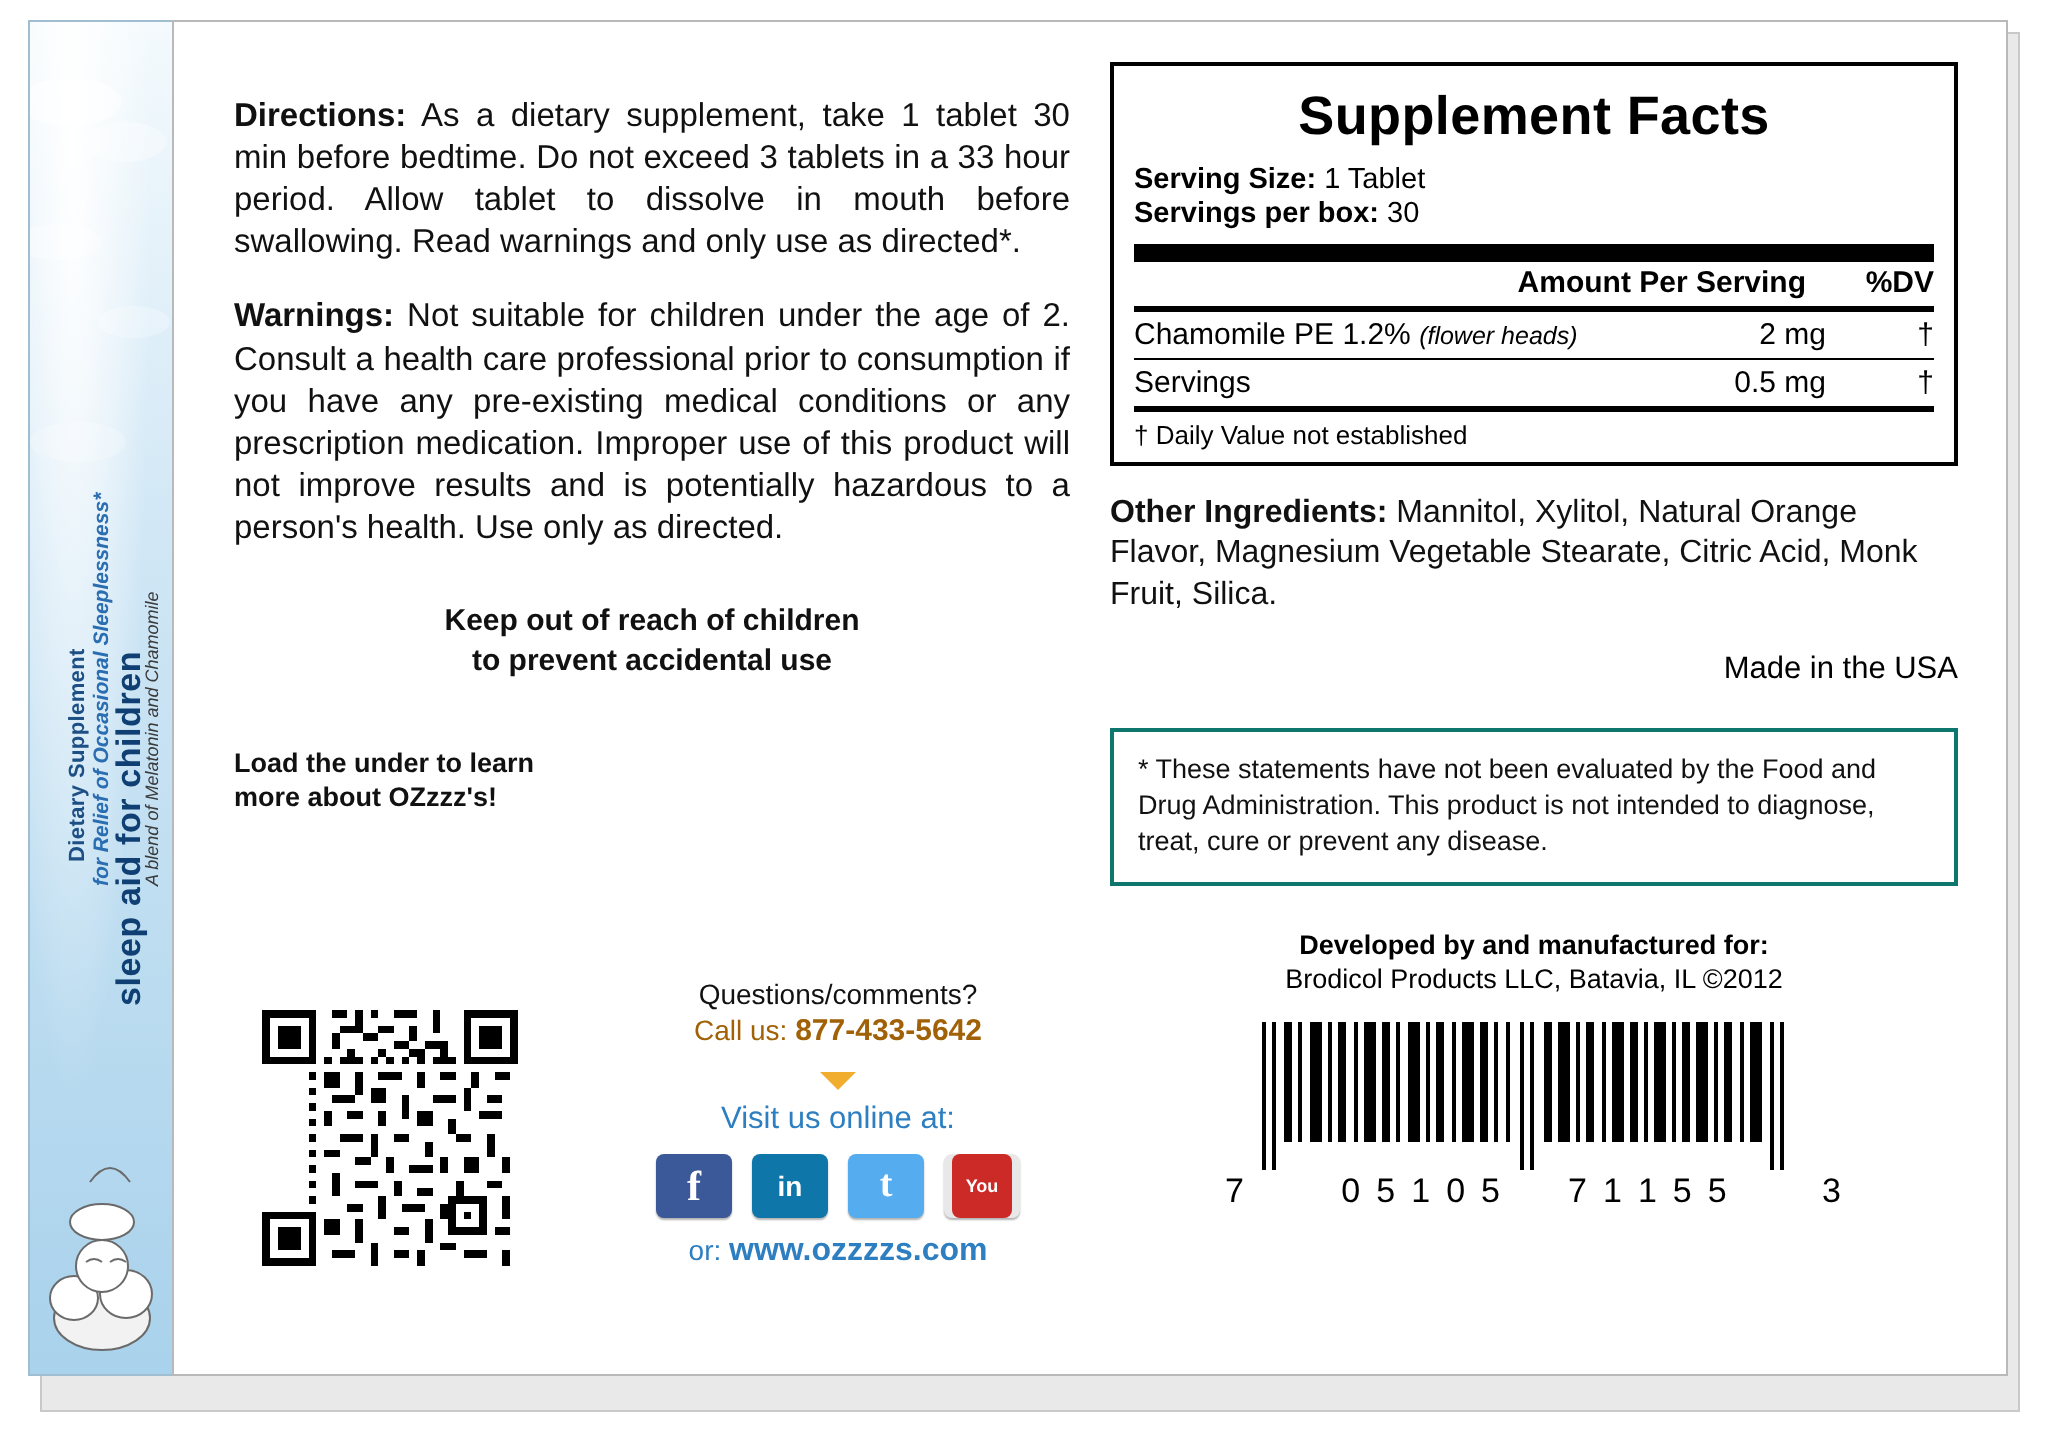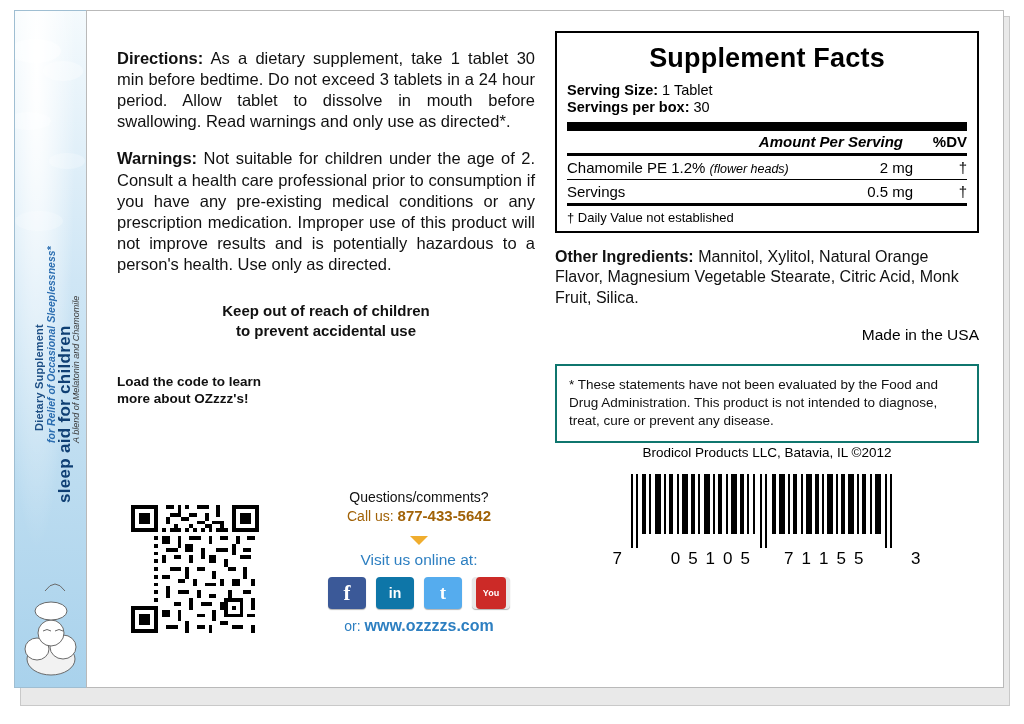--- a/index.html
+++ b/index.html
@@ -269,21 +269,21 @@
   .sf-row .nm i { font-size: 12.5px; }
   .sf-row .amt { width: 78px; text-align: right; }
   .sf-row .dv { width: 54px; text-align: right; }
   .sf-head {
     display: flex;
     font-size: 15px;
     font-weight: bold;
     padding: 2px 0 3px 0;
   }
   .sf-head .sp { flex: 1 1 auto; }
-  .sf-head .aps { text-align: center; padding-right: 10px; font-style: italic; }
+  .sf-head .aps { text-align: center; padding-right: 10px; }
   .sf-head .pdv { width: 54px; text-align: right; }
   .sf-foot {
     font-size: 13px;
     padding-top: 4px;
   }
 
   
   .other-ing {
     font-size: 16px;
     line-height: 1.27;
@@ -375,34 +375,34 @@
       <path d="M24 60 q10 -14 20 0" stroke="#6a6a6a" fill="none" stroke-width="1"></path>
       <ellipse cx="30" cy="80" rx="16" ry="9" fill="#ffffff" stroke="#6a6a6a" stroke-width="1"></ellipse>
     </svg>
   </div>
 
   <div id="face">
 
     <div id="left-col">
 
       <p class="para">
-        <b>Directions:</b><span> As a dietary supplement, take 1 tablet 30 min before bedtime. Do not exceed 3 tablets in a 24 hour period. Allow tablet to dissolve in mouth before swallowing. Read warnings and only use as directed*.</span>
+        <b>Directions:</b><span> As a dietary supplement, take 1 tablet 30 min before bedtime. Do not exceed 3 tablets in a 33 hour period. Allow tablet to dissolve in mouth before swallowing. Read warnings and only use as directed*.</span>
       </p>
 
       <p class="para">
         <b>Warnings:</b><span> Not suitable for children under the age of 2. Consult a health care professional prior to consumption if you have any pre-existing medical conditions or any prescription medication. Improper use of this product will not improve results and is potentially hazardous to a person's health. Use only as directed.</span>
       </p>
 
       <div class="keep-out">
         <div>Keep out of reach of children</div>
         <div>to prevent accidental use</div>
       </div>
 
       <div class="load-code">
-        <div>Load the code to learn</div>
+        <div>Load the under to learn</div>
         <div>more about OZzzz's!</div>
       </div>
 
       <div id="qr-wrap">
         <svg id="qr" viewBox="0 0 33 33" shape-rendering="crispEdges">
           <rect width="33" height="33" fill="#ffffff"></rect>
           <g fill="#000000">
 
             <rect x="0" y="0" width="7" height="1"></rect>
               <rect x="0" y="6" width="7" height="1"></rect>
@@ -591,20 +591,21 @@
       </div>
 
       <div class="other-ing">
         <b>Other Ingredients:</b><span> Mannitol, Xylitol, Natural Orange Flavor, Magnesium Vegetable Stearate, Citric Acid, Monk Fruit, Silica.</span>
       </div>
 
       <div class="made-usa">Made in the USA</div>
 
       <div id="disclaimer">* These statements have not been evaluated by the Food and Drug Administration. This product is not intended to diagnose, treat, cure or prevent any disease.</div>
 
+      <div class="dev-by">Developed by and manufactured for:</div>
       <div class="dev-for">Brodicol Products LLC, Batavia, IL ©2012</div>
 
       <div id="barcode-wrap">
         <span class="bcnum" id="bc-left">7</span>
         <div>
           <svg id="barcode" width="280" height="74" viewBox="0 0 280 74" shape-rendering="crispEdges">
             <rect width="280" height="74" fill="#ffffff"></rect>
             <g fill="#000000">
               <rect x="4" y="0" width="2" height="74"></rect>
                 <rect x="9" y="0" width="2" height="74"></rect>

